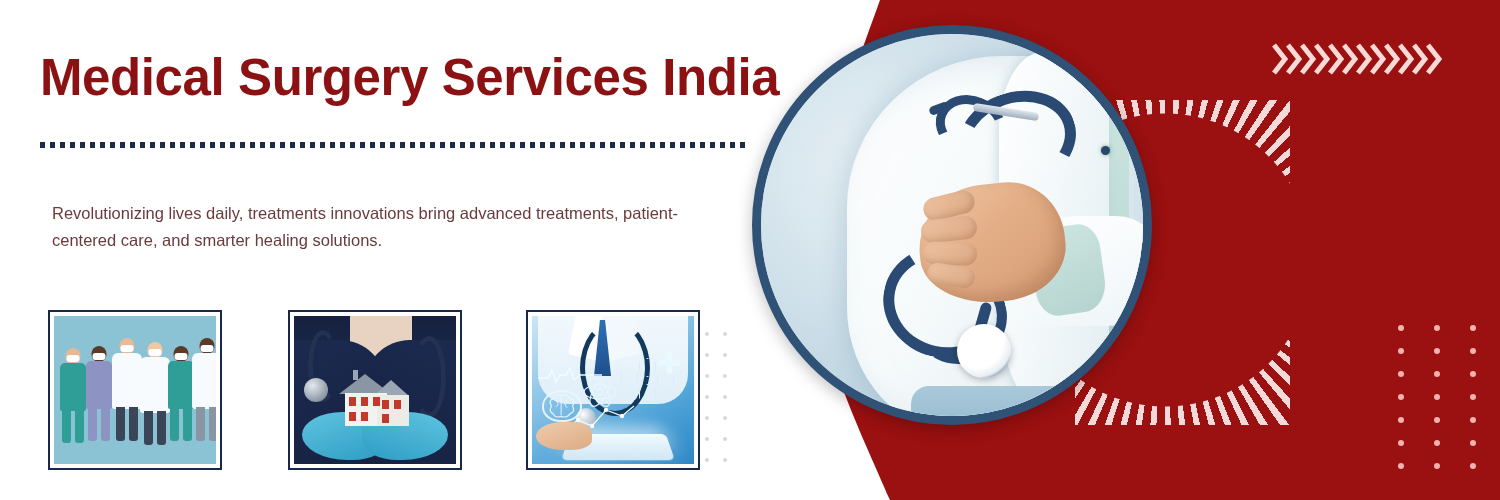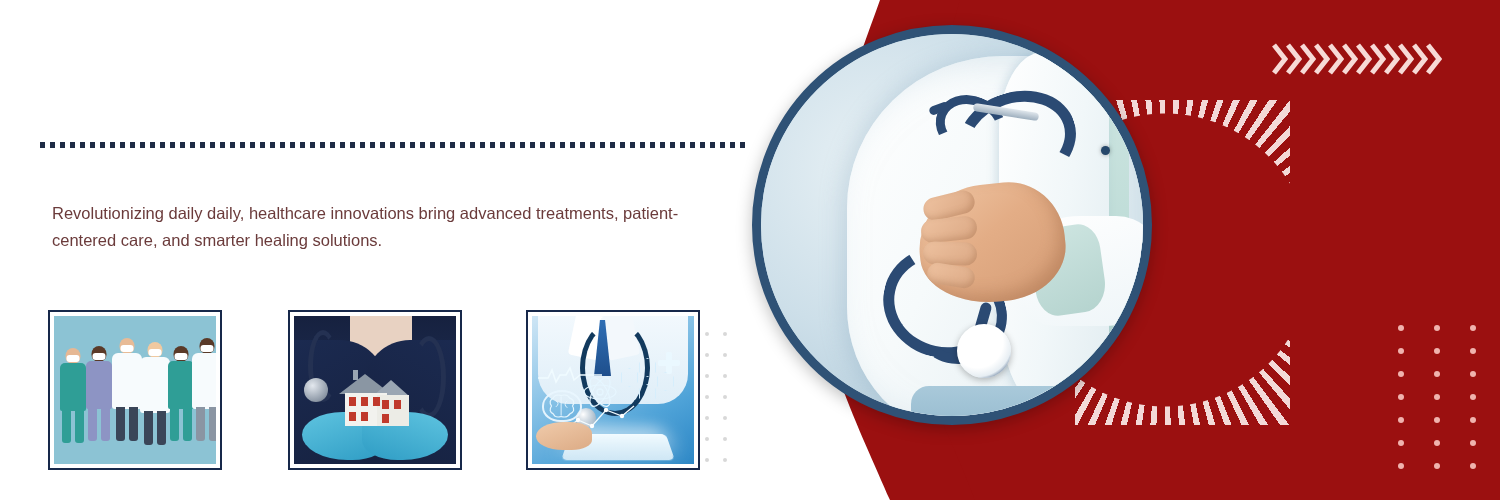--- a/index.html
+++ b/index.html
@@ -376,24 +376,25 @@
       <i></i>
     <i></i>
       <i></i>
       <i></i>
       <i></i>
       <i></i>
       <i></i>
       <i></i>
   </div>
 
+  <h1 class="title">Medical Surgery Services India</h1>
 
   <div class="divider"></div>
 
-  <p class="subtitle">Revolutionizing daily daily, healthcare innovations bring advanced treatments, patient-centered care, and smarter healing solutions.</p>
+  <p class="subtitle">Revolutionizing lives daily, treatments innovations bring advanced treatments, patient-centered care, and smarter healing solutions.</p>
 
   <div class="thumb t1">
     <div class="thumb-inner">
       <div class="team-bg"></div>
 
       <div class="person" style="left:4px; height:108px; width:30px;">
         <div class="p-head" style="top:0; background:#e6b894;"></div>
         <div class="p-mask" style="top:7px;"></div>
         <div class="p-body" style="top:15px; height:48px; background:#2f9e96;"></div>
         <div class="p-legs" style="top:61px;">

